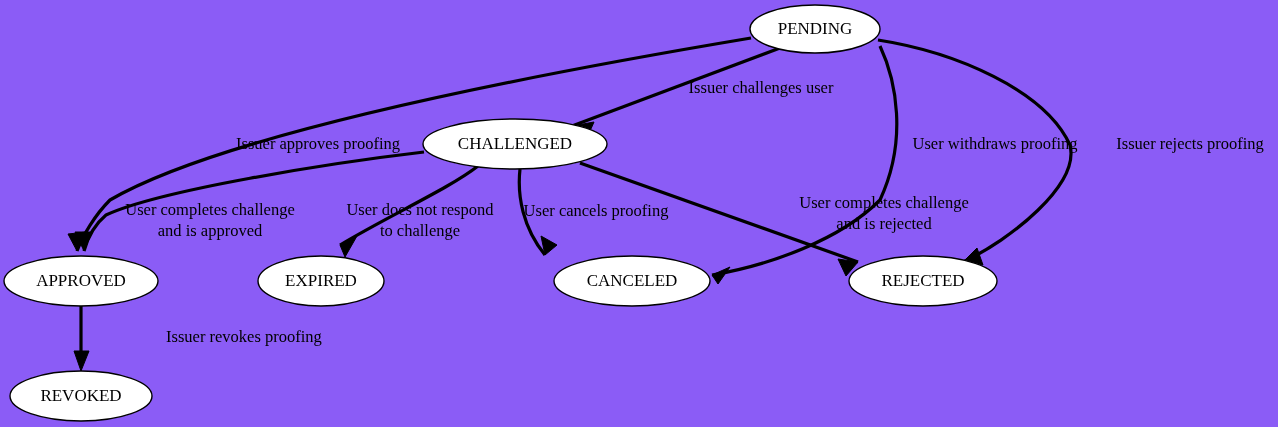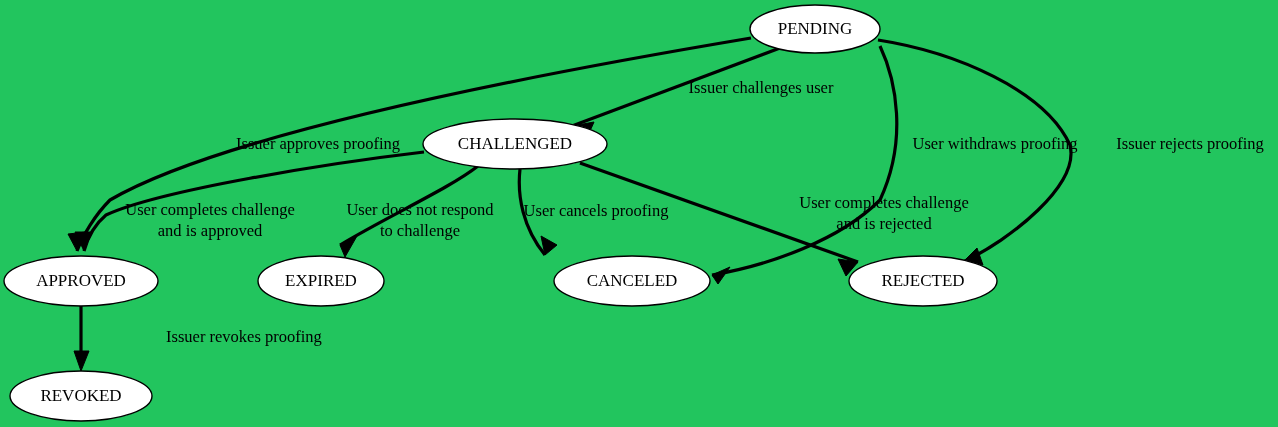--- a/index.html
+++ b/index.html
@@ -10,21 +10,21 @@
   body {
     width: 1278px;
     height: 427px;
     overflow: hidden;
     font-family: "Liberation Serif", "DejaVu Serif", serif;
   }
   #diagram-root {
     position: relative;
     width: 1278px;
     height: 427px;
-    background: #22c55e;
+    background: #8b5cf6;
   }
   svg#state-graph {
     display: block;
     width: 1278px;
     height: 427px;
   }
   .node-ellipse {
     fill: #ffffff;
     stroke: #000000;
     stroke-width: 1.4;

